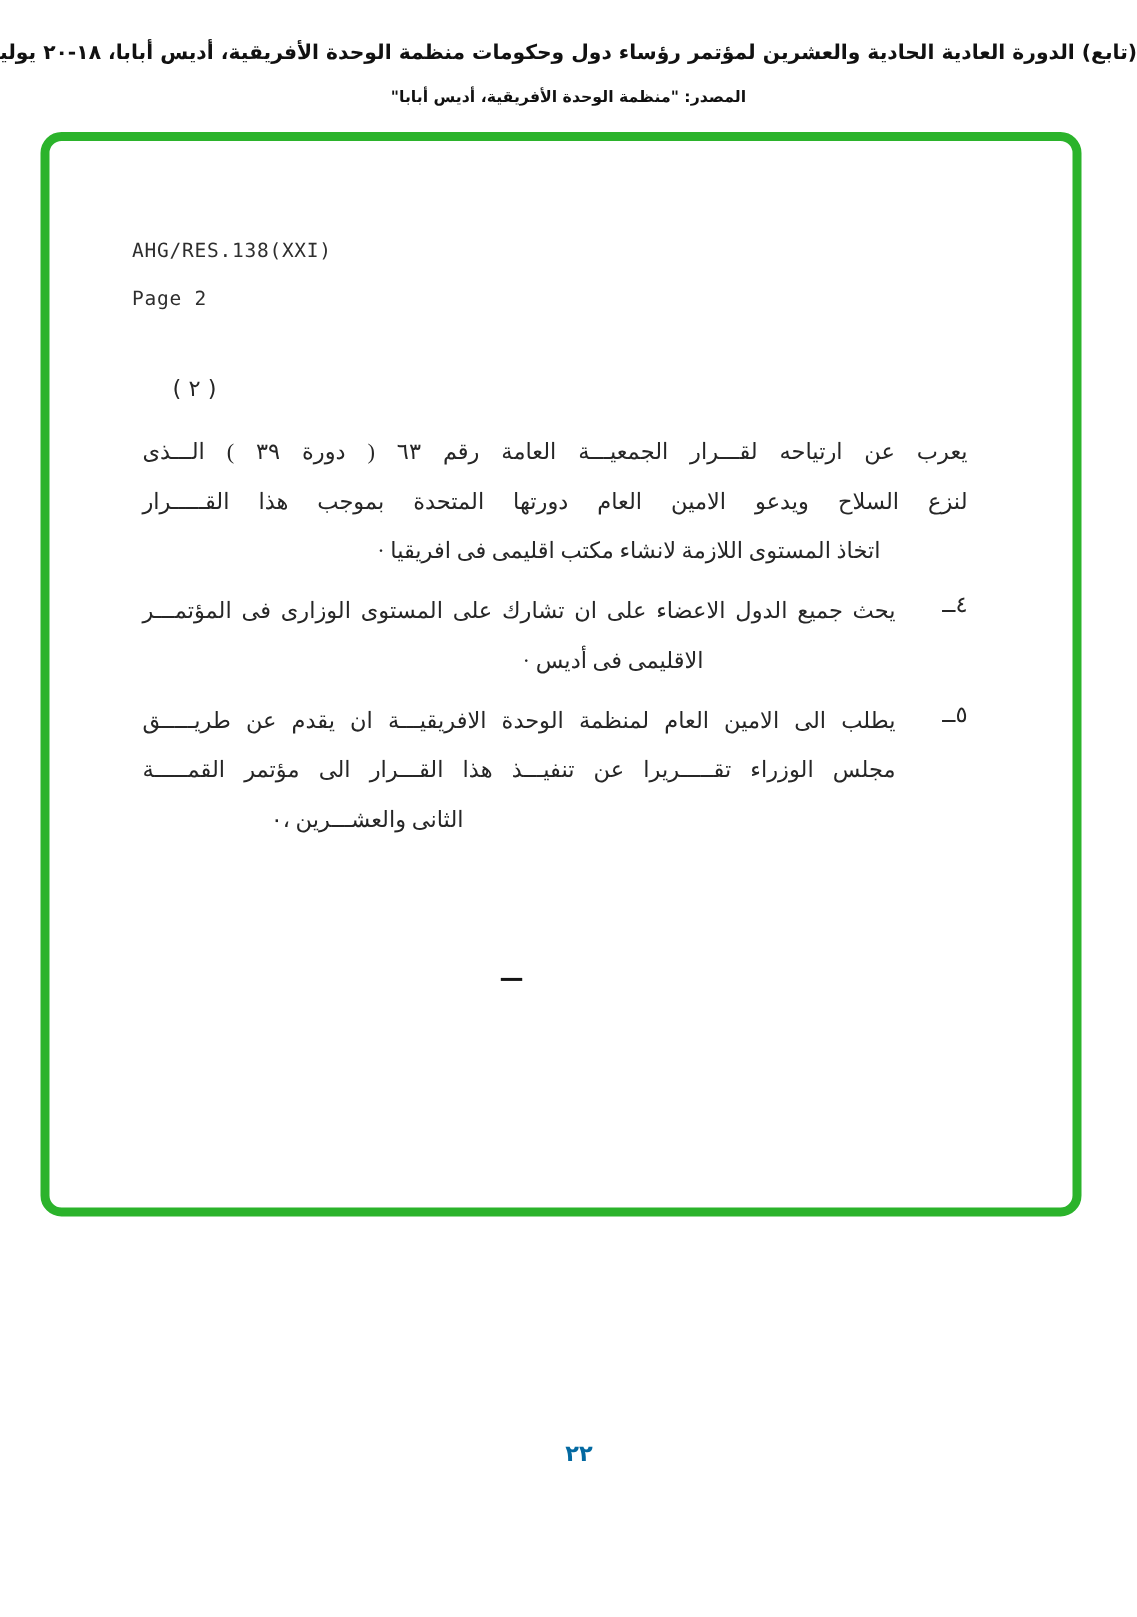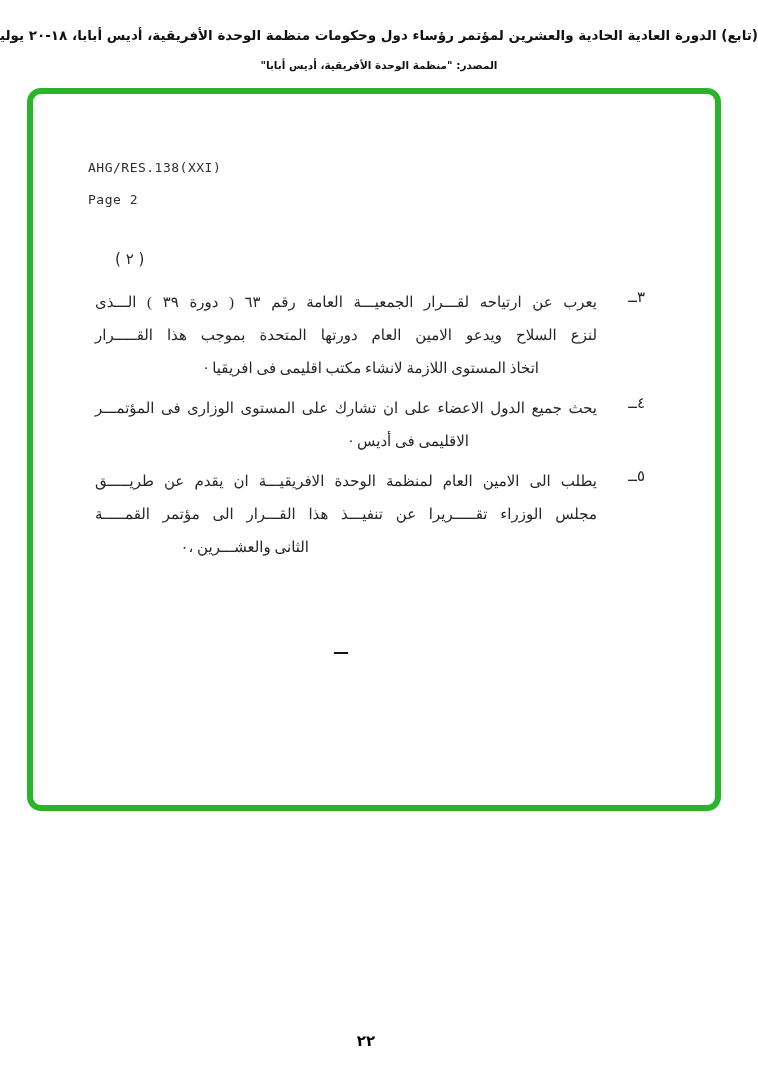--- a/index.html
+++ b/index.html
@@ -119,49 +119,49 @@
     left: 300px;
     top: 548px;
     font-size: 16px;
     font-weight: bold;
     color: #141414;
   }
 
   
   .footer-page-number {
     position: absolute;
-    top: 1032px;
+    top: 960px;
     left: 0;
     width: 732px;
     text-align: center;
     direction: rtl;
     font-weight: bold;
     font-size: 15px;
-    color: #000000;
+    color: #0369a1;
     letter-spacing: 3px;
+    padding-left: 20px;
   }
 </style>
 </head>
 <body>
 
 <div class="hdr-line1">(تابع) الدورة العادية الحادية والعشرين لمؤتمر رؤساء دول وحكومات منظمة الوحدة الأفريقية، أديس أبابا، ١٨-٢٠ يوليه ١٩٨٥</div>
 
 <div class="hdr-line2">المصدر:  "منظمة الوحدة الأفريقية، أديس أبابا"</div>
 
 <div class="scan-frame" style="border-color: rgb(43, 179, 43);">
 
   <div class="doc-ref">AHG/RES.138(XXI)</div>
 
   <div class="doc-page-label">Page 2</div>
 
   <div class="section-number">( ٢ )</div>
 
   <div class="items">
   <div class="item">
-    <div class="item-number">٣ــ</div>
     <div class="item-body">
           <div class="line">يعرب عن ارتياحه لقـــرار الجمعيـــة العامة رقم ٦٣ ( دورة ٣٩ ) الـــذى</div>
           <div class="line">لنزع السلاح ويدعو الامين العام دورتها المتحدة بموجب هذا القـــــرار</div>
           <div class="line last">اتخاذ المستوى اللازمة لانشاء مكتب اقليمى فى افريقيا ·</div>
         </div>
   </div>
 
   <div class="item">
     <div class="item-number">٤ــ</div>
     <div class="item-body">

